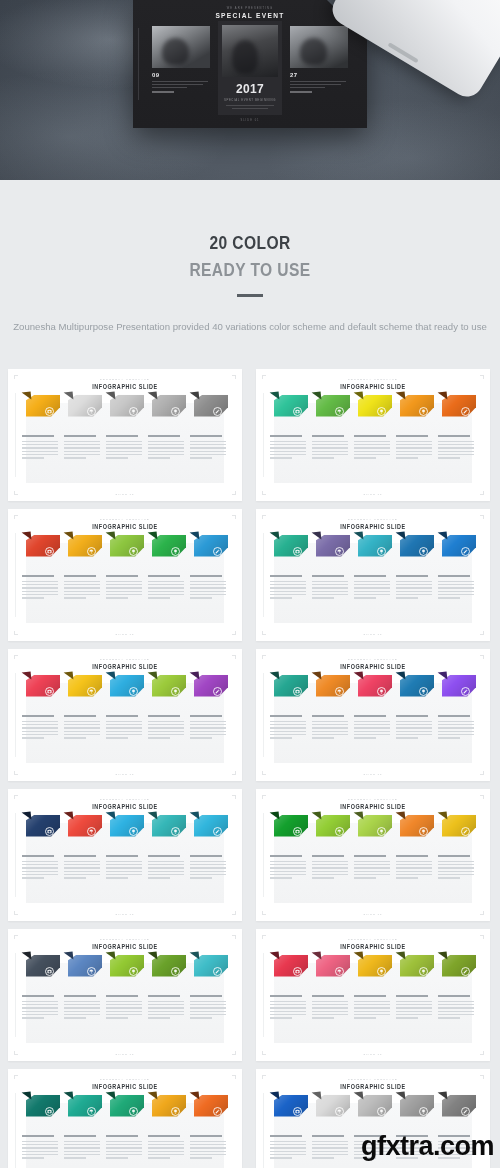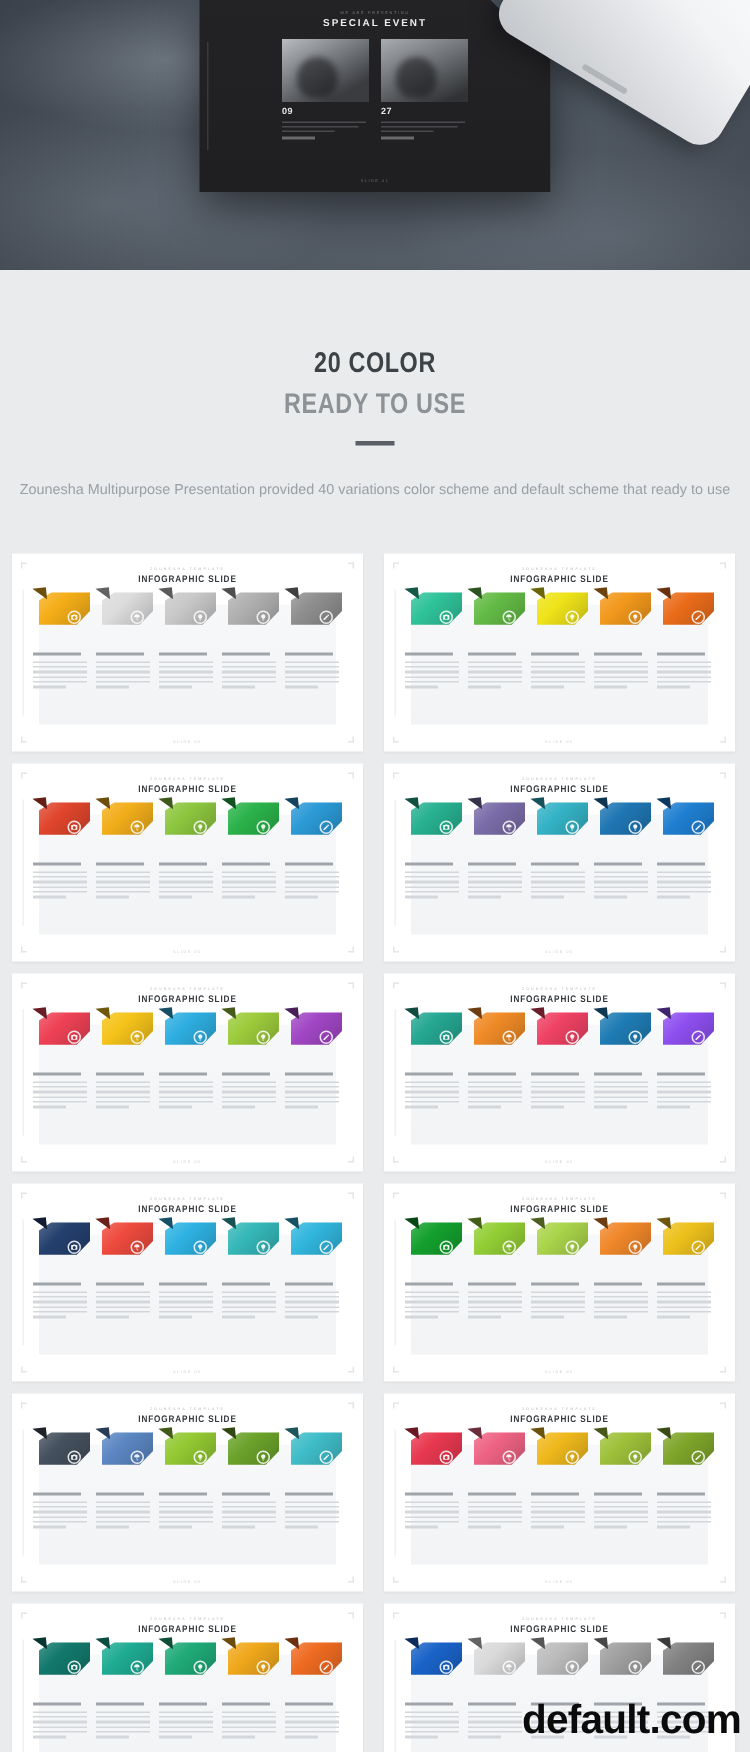--- a/index.html
+++ b/index.html
@@ -222,20 +222,29 @@
     <div class="mockup-cards">
       <div class="mcard">
         <div class="mphoto p1"></div>
         <div class="mnum">09</div>
         <div class="mbody">
           <div class="mbar" style="width:96%"></div>
             <div class="mbar" style="width:88%"></div>
             <div class="mbar" style="width:60%"></div>
         </div>
         <div class="mlink"></div>
+      </div>
+      <div class="mcard center">
+        <div class="mphoto"></div>
+        <div class="mnum">2017</div>
+        <div class="msub">SPECIAL EVENT BEGINNING</div>
+        <div class="mbody">
+          <div class="mbar" style="width:86%"></div>
+            <div class="mbar" style="width:66%"></div>
+        </div>
       </div>
       <div class="mcard">
         <div class="mphoto p3"></div>
         <div class="mnum">27</div>
         <div class="mbody">
           <div class="mbar" style="width:96%"></div>
             <div class="mbar" style="width:88%"></div>
             <div class="mbar" style="width:60%"></div>
         </div>
         <div class="mlink"></div>
@@ -1686,13 +1695,13 @@
           <div class="tline"></div>
           <div class="tline"></div>
           <div class="tline"></div>
           <div class="tline"></div>
           <div class="tline s"></div>
         </div>
       </div>
     </div>
   </div>
 
-<div class="watermark">default.com</div>
+<div class="watermark">gfxtra.com</div>
 
 </body></html>

